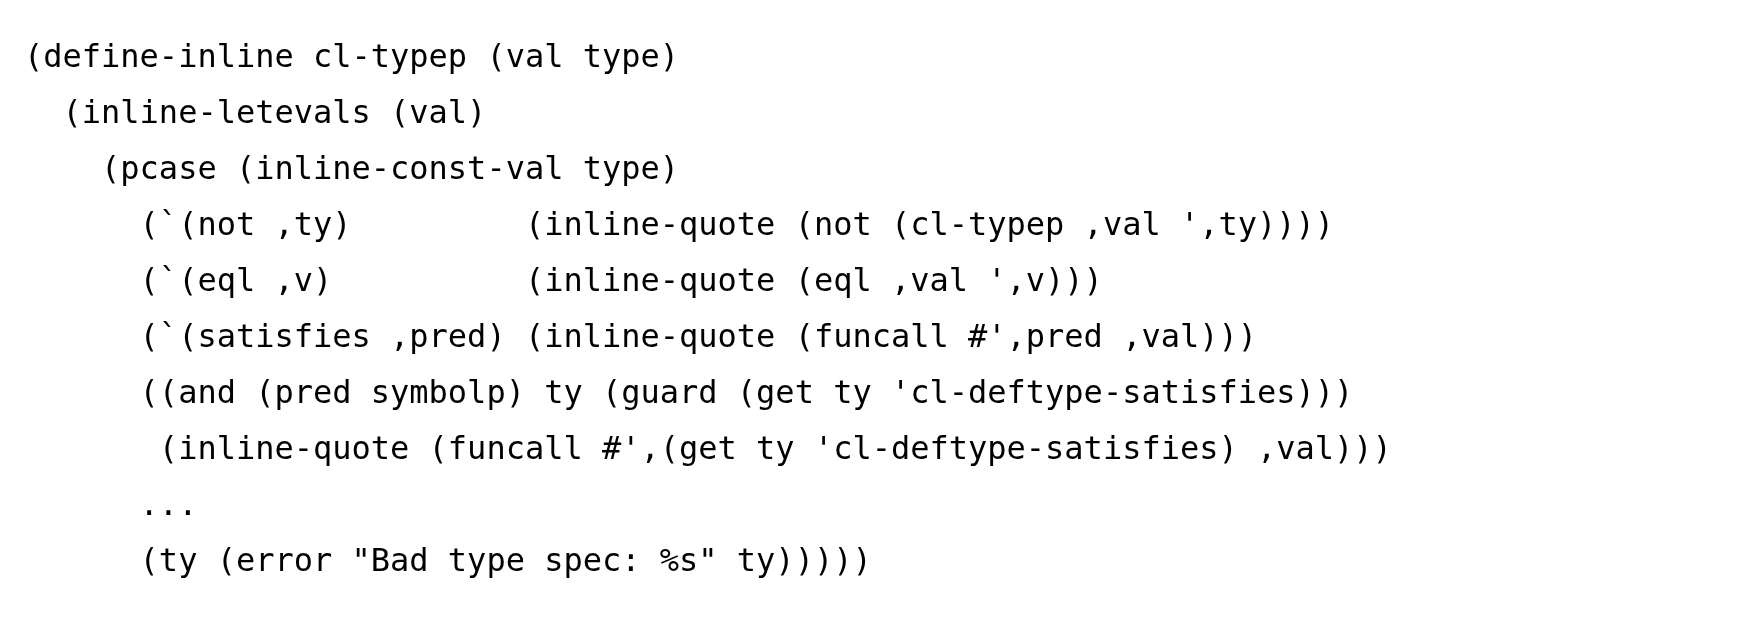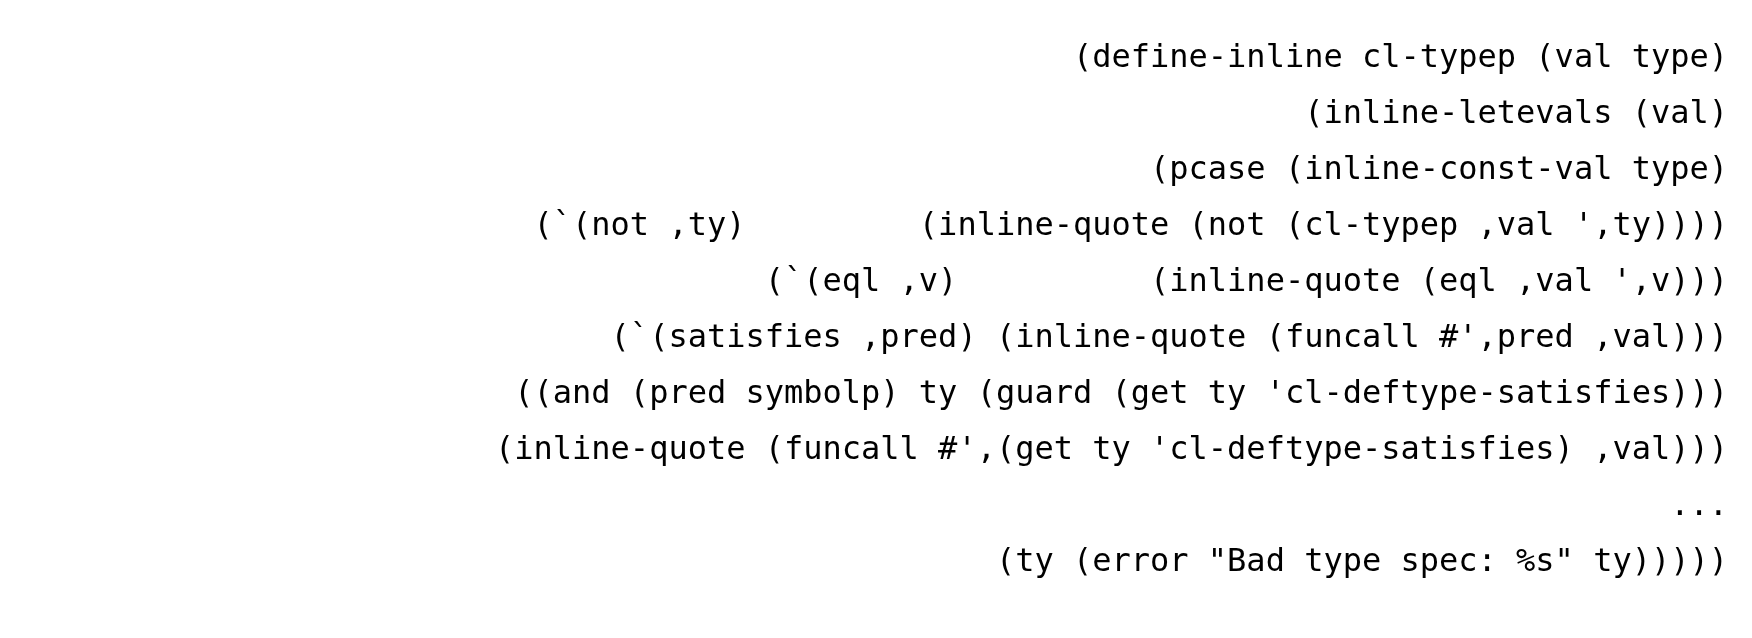--- a/index.html
+++ b/index.html
@@ -14,19 +14,18 @@
     padding: 28px 24px 28px 24px;
     font-family: "DejaVu Sans Mono", "Menlo", "Consolas", "Liberation Mono", monospace;
     font-size: 32px;
     line-height: 1.75;
     color: #000000;
     white-space: pre;
     letter-spacing: 0px;
   }
   .code-line {
     display: block;
-    text-align: right;
   }
 </style>
 </head>
 <body>
 
 <div class="page"><span class="code-line">(define-inline cl-typep (val type)</span><span class="code-line">  (inline-letevals (val)</span><span class="code-line">    (pcase (inline-const-val type)</span><span class="code-line">      (`(not ,ty)         (inline-quote (not (cl-typep ,val ',ty))))</span><span class="code-line">      (`(eql ,v)          (inline-quote (eql ,val ',v)))</span><span class="code-line">      (`(satisfies ,pred) (inline-quote (funcall #',pred ,val)))</span><span class="code-line">      ((and (pred symbolp) ty (guard (get ty 'cl-deftype-satisfies)))</span><span class="code-line">       (inline-quote (funcall #',(get ty 'cl-deftype-satisfies) ,val)))</span><span class="code-line">      ...</span><span class="code-line">      (ty (error "Bad type spec: %s" ty)))))</span></div>
 
 </body></html>

